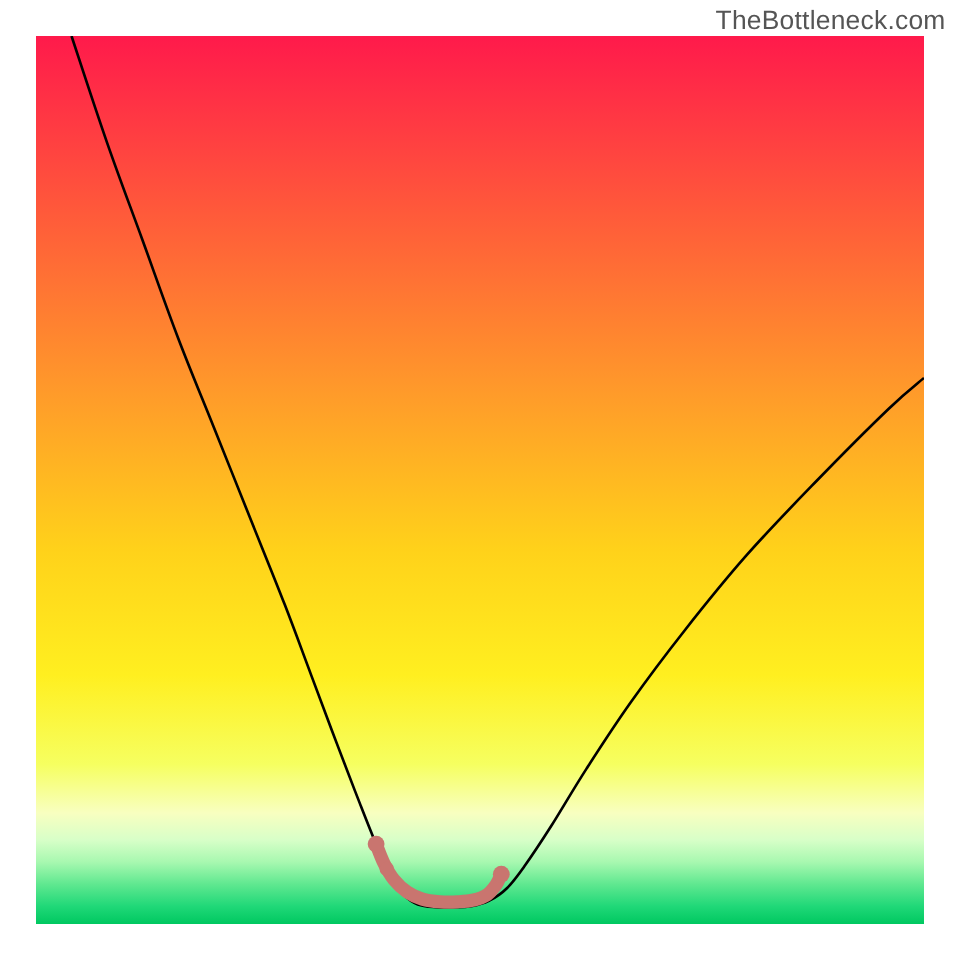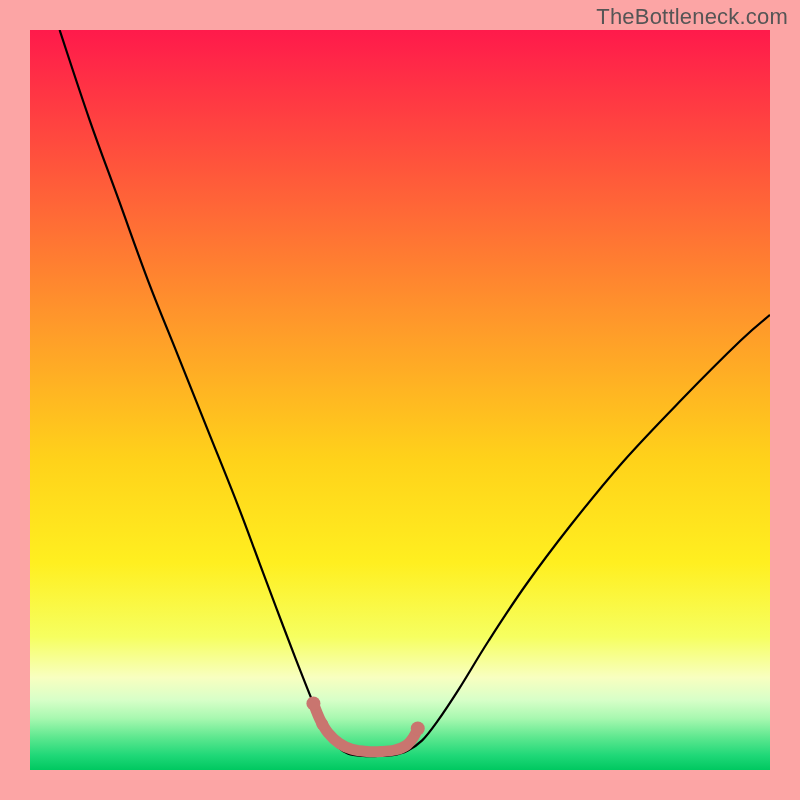--- a/index.html
+++ b/index.html
@@ -8,21 +8,21 @@
     width: 800px;
     height: 800px;
     background: #000;
     overflow: hidden;
     font-family: Arial, Helvetica, sans-serif;
   }
   .stage {
     position: relative;
     width: 800px;
     height: 800px;
-    background: #fca5a5;
+    background: #ffffff;
   }
   .plot {
     position: absolute;
     left: 30px;
     top: 30px;
     width: 740px;
     height: 740px;
   }
   .watermark {
     position: absolute;

